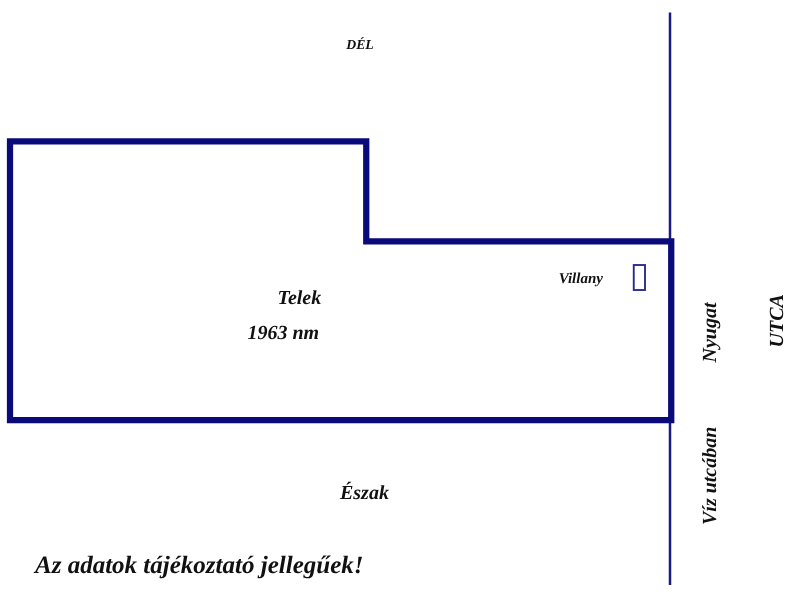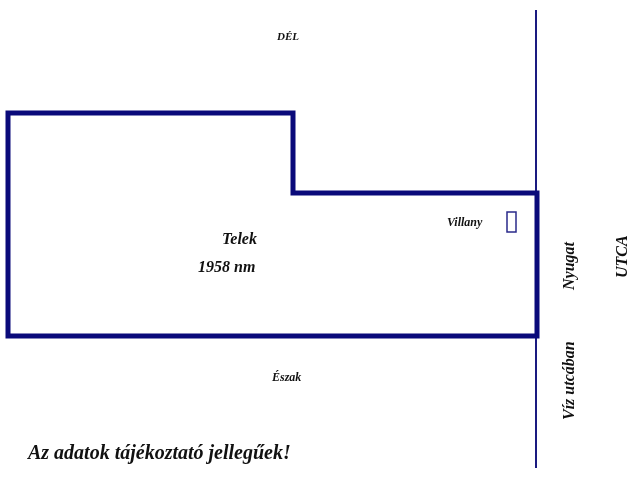--- a/index.html
+++ b/index.html
@@ -13,19 +13,19 @@
 <body>
 
 <svg width="640" height="480">
   <line x1="536" y1="10" x2="536" y2="468" stroke="#1a1a80" stroke-width="2"></line>
   <polygon points="8,113 293,113 293,193 537,193 537,336 8,336" fill="none" stroke="#0a0a7a" stroke-width="5" stroke-linejoin="miter"></polygon>
   <rect x="507" y="212" width="9" height="20" fill="none" stroke="#2a2a8a" stroke-width="1.5"></rect>
 </svg>
 
 <div class="lbl" style="left:277px;top:30px;font-size:11px;">DÉL</div>
 <div class="lbl" style="left:207px;top:230px;font-size:16px;margin-left:15px;">Telek</div>
-<div class="lbl" style="left:198px;top:258px;font-size:16px;">1958 nm</div>
+<div class="lbl" style="left:198px;top:258px;font-size:16px;">1963 nm</div>
 <div class="lbl" style="left:447px;top:215px;font-size:12px;">Villany</div>
-<div class="lbl" style="left:272px;top:370px;font-size:12px;">Észak</div>
+<div class="lbl" style="left:272px;top:386px;font-size:16px;">Észak</div>
 <div class="lbl vert" style="left:560px;top:290px;font-size:16px;">Nyugat</div>
 <div class="lbl vert" style="left:613px;top:278px;font-size:16px;">UTCA</div>
 <div class="lbl vert" style="left:560px;top:420px;font-size:16px;">Víz utcában</div>
 <div class="lbl" style="left:28px;top:441px;font-size:20px;">Az adatok tájékoztató jellegűek!</div>
 
 </body></html>

